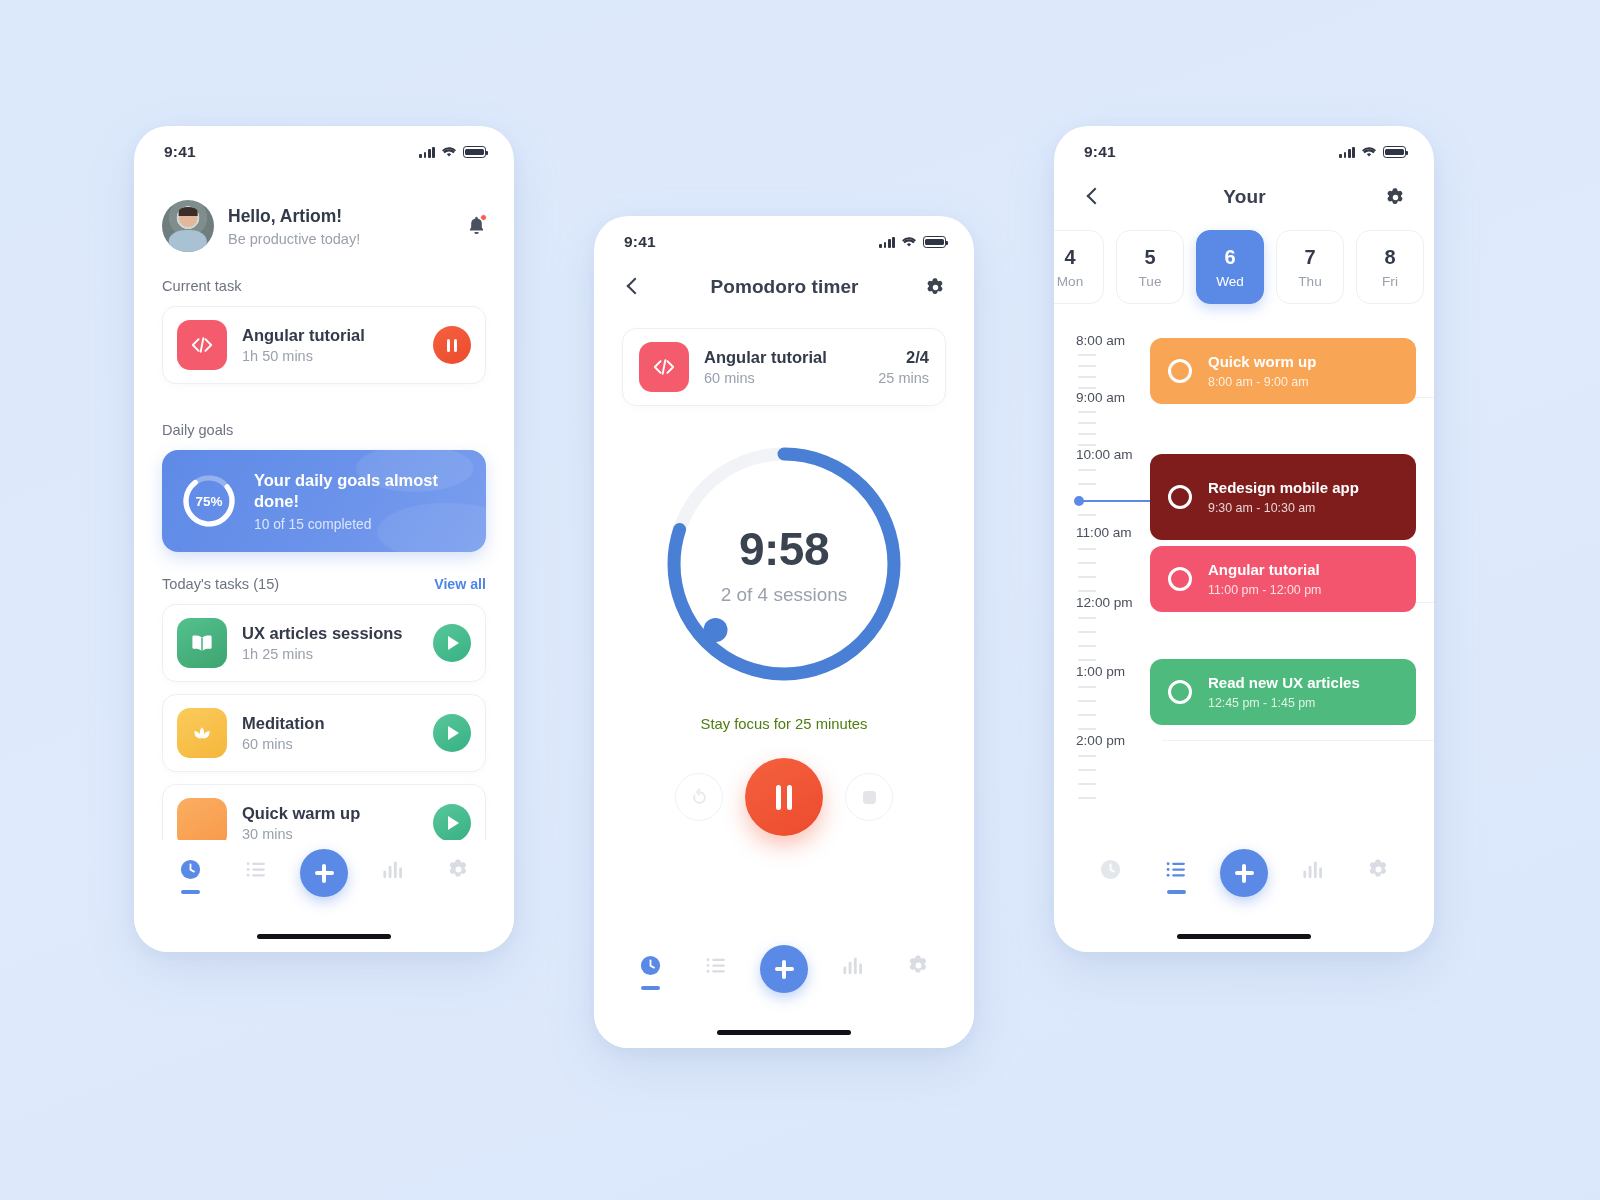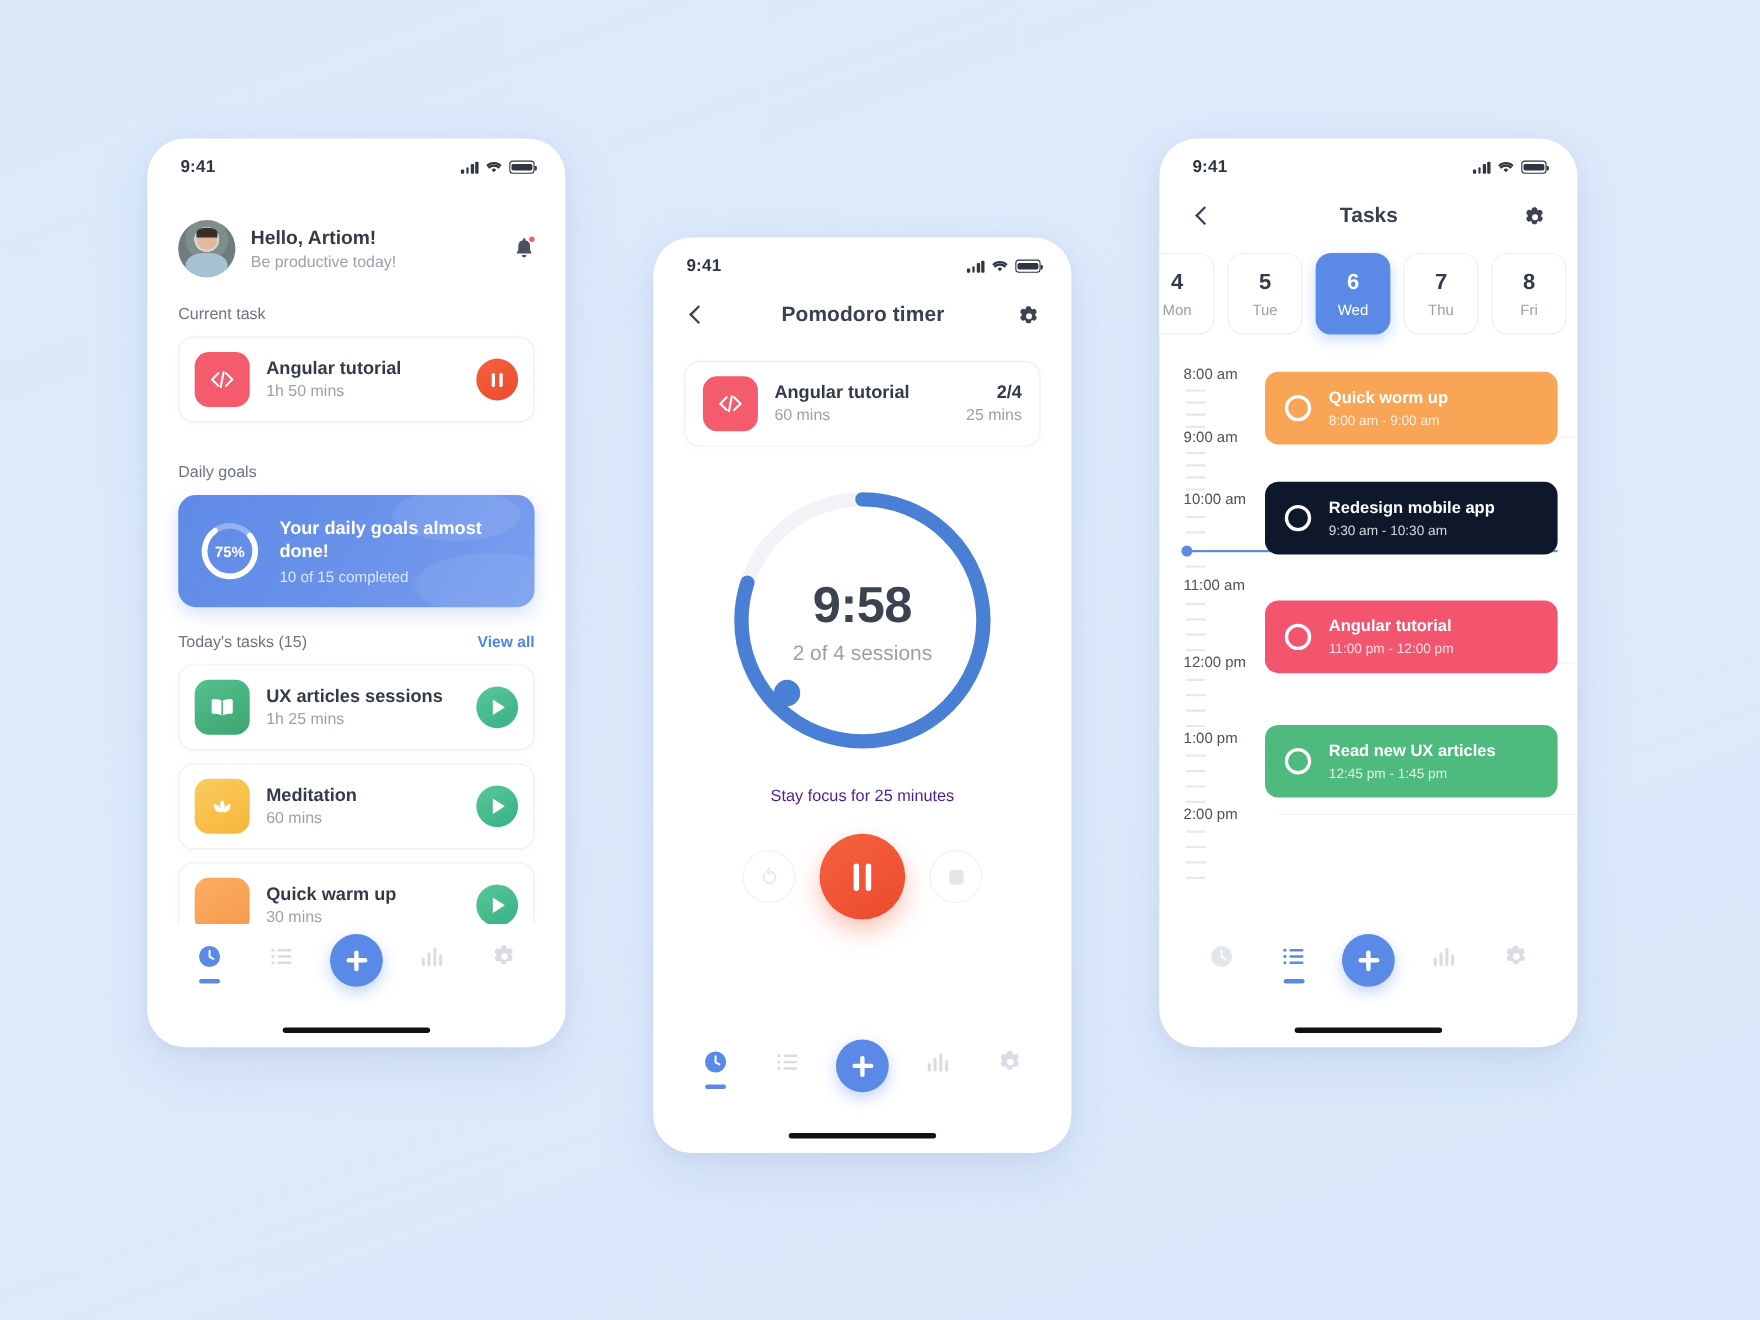--- a/index.html
+++ b/index.html
@@ -184,21 +184,21 @@
     position:relative;
   }
   .dial { width:248px; height:248px; position:relative; }
   .dial svg { width:100%; height:100%; display:block; }
   .dial-center {
     position:absolute; inset:0; display:flex; flex-direction:column;
     align-items:center; justify-content:center;
   }
   .dial-time { font-size:46px; font-weight:700; color:#3c4350; letter-spacing:-.5px; }
   .dial-sess { font-size:19px; color:#9aa1ad; margin-top:8px; }
-  .dial-hint { font-size:14.8px; color:#4c1d95; margin-top:28px; }
+  .dial-hint { font-size:14.8px; color:#4d7c0f; margin-top:28px; }
 
   .controls { display:flex; align-items:center; justify-content:center; gap:22px; margin-top:26px; }
   .ctl-sm {
     width:48px;height:48px;border-radius:50%;border:1.6px solid #f0f1f4;
     display:flex;align-items:center;justify-content:center;cursor:pointer;background:#fff;
   }
   .ctl-sm svg { width:19px;height:19px;display:block; }
   .ctl-stop { width:13px;height:13px;border-radius:3.4px;background:#e3e5e9; }
   .ctl-big {
     width:78px;height:78px;border-radius:50%;
@@ -571,21 +571,21 @@
           <path d="M8 1.3c2.7 0 5.2 1.1 7 2.9l-1.3 1.4A8 8 0 0 0 8 3.2a8 8 0 0 0-5.7 2.4L1 4.2A9.9 9.9 0 0 1 8 1.3Z" fill="#2f3542"></path>
         </svg>
       <span class="batt">
           <i></i>
         </span>
     </span>
   </div>
 
   <div class="nav-header">
     <span class="chev-back"></span>
-    <span class="nav-title">Tasks</span>
+    <span class="nav-title">Your</span>
     <span class="gear">
       <svg viewBox="0 0 24 24">
           <path d="M12 1.5c1 0 1.9.7 2.1 1.7l.2 1c.4.2.8.4 1.1.7l1-.4a2.2 2.2 0 0 1 2.6.9l.6 1a2.2 2.2 0 0 1-.5 2.7l-.8.7v1.3l.8.7c.8.6 1 1.8.5 2.7l-.6 1a2.2 2.2 0 0 1-2.6.9l-1-.4c-.3.3-.7.5-1.1.7l-.2 1a2.2 2.2 0 0 1-2.1 1.7h-1.2a2.2 2.2 0 0 1-2.1-1.7l-.2-1c-.4-.2-.8-.4-1.1-.7l-1 .4a2.2 2.2 0 0 1-2.6-.9l-.6-1a2.2 2.2 0 0 1 .5-2.7l.8-.7v-1.3l-.8-.7a2.2 2.2 0 0 1-.5-2.7l.6-1a2.2 2.2 0 0 1 2.6-.9l1 .4c.3-.3.7-.5 1.1-.7l.2-1A2.2 2.2 0 0 1 10.8 1.5Z" fill="#3d4450"></path>
           <circle cx="12" cy="12" r="3.1" fill="#fff"></circle>
         </svg>
     </span>
   </div>
 
   <div class="date-strip">
     <div class="date-pill">
@@ -655,21 +655,21 @@
 
     <span class="tl-now" style="top:176px"></span>
 
     <div class="tl-event" style="top:14px;height:66px;background:#f8a556">
       <span class="tl-ring"></span>
       <span>
         <span class="tl-name">Quick worm up</span>
         <span class="tl-time" style="display:block">8:00 am - 9:00 am</span>
       </span>
     </div>
-    <div class="tl-event" style="top:114px;height:66px;background:#0f172a">
+    <div class="tl-event" style="top:130px;height:86px;background:#7f1d1d">
       <span class="tl-ring"></span>
       <span>
         <span class="tl-name">Redesign mobile app</span>
         <span class="tl-time" style="display:block">9:30 am - 10:30 am</span>
       </span>
     </div>
     <div class="tl-event" style="top:222px;height:66px;background:#f4556e">
       <span class="tl-ring"></span>
       <span>
         <span class="tl-name">Angular tutorial</span>

